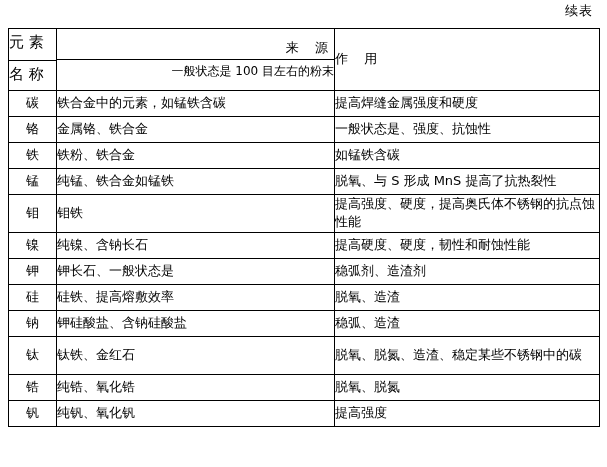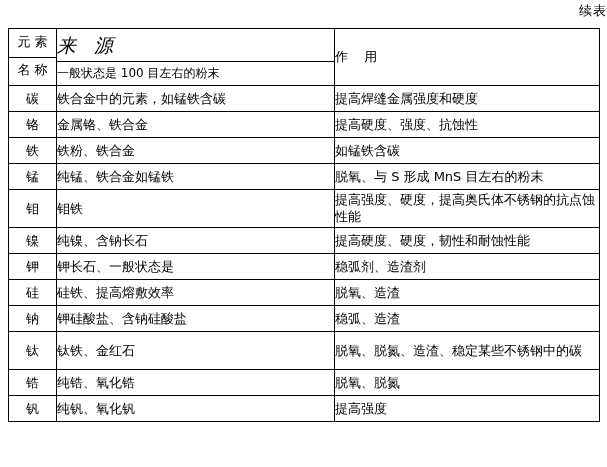--- a/index.html
+++ b/index.html
@@ -17,21 +17,21 @@
   }
   .page {
     width: 607px;
     height: 467px;
     position: relative;
     box-sizing: border-box;
   }
   .continued {
     position: absolute;
     top: 2px;
-    right: 0;
+    right: 14px;
     font-size: 13px;
     letter-spacing: 1px;
     font-family: "DejaVu Sans", "Liberation Sans", sans-serif;
   }
   table.main {
     position: absolute;
     top: 28px;
     left: 8px;
     width: 591px;
     border-collapse: collapse;
@@ -41,34 +41,33 @@
     border: 1px solid #000;
     padding: 0;
     vertical-align: middle;
     font-size: 13px;
     line-height: 1.35;
   }
   .col-el { width: 48px; }
   .col-src { width: 278px; }
   .col-use { width: 265px; }
   .hdr-el {
-    text-align: center;
-    font-size: 13px;
+    text-align: left;
+    font-size: 15px;
     line-height: 1.45;
     padding: 3px 0 4px 0;
   }
   .hdr-src-top {
-    text-align: left;
+    text-align: right;
     letter-spacing: 6px;
-    font-size: 19px;
+    font-size: 13px;
     padding-top: 4px;
-    font-style: italic;
   }
   .hdr-src-sub {
-    text-align: left;
+    text-align: right;
     font-size: 12px;
     padding: 3px 0 4px 0;
   }
   .hdr-use {
     letter-spacing: 6px;
     font-size: 13px;
   }
   .sub-divider {
     border: 0;
     border-top: 1px solid #000;
@@ -123,33 +122,33 @@
 
       <tr class="norm">
         <td class="el-name">碳</td>
         <td class="src-text">铁合金中的元素，如锰铁含碳</td>
         <td class="use-text">提高焊缝金属强度和硬度</td>
       </tr>
 
       <tr class="norm">
         <td class="el-name">铬</td>
         <td class="src-text">金属铬、铁合金</td>
-        <td class="use-text">提高硬度、强度、抗蚀性</td>
+        <td class="use-text">一般状态是、强度、抗蚀性</td>
       </tr>
 
       <tr class="norm">
         <td class="el-name">铁</td>
         <td class="src-text">铁粉、铁合金</td>
         <td class="use-text">如锰铁含碳</td>
       </tr>
 
       <tr class="norm">
         <td class="el-name">锰</td>
         <td class="src-text">纯锰、铁合金如锰铁</td>
-        <td class="use-text">脱氧、与 S 形成 MnS 目左右的粉末</td>
+        <td class="use-text">脱氧、与 S 形成 MnS 提高了抗热裂性</td>
       </tr>
 
       <tr class="tall">
         <td class="el-name">钼</td>
         <td class="src-text">钼铁</td>
         <td class="use-text">提高强度、硬度，提高奥氏体不锈钢的抗点蚀性能</td>
       </tr>
 
       <tr class="norm">
         <td class="el-name">镍</td>

